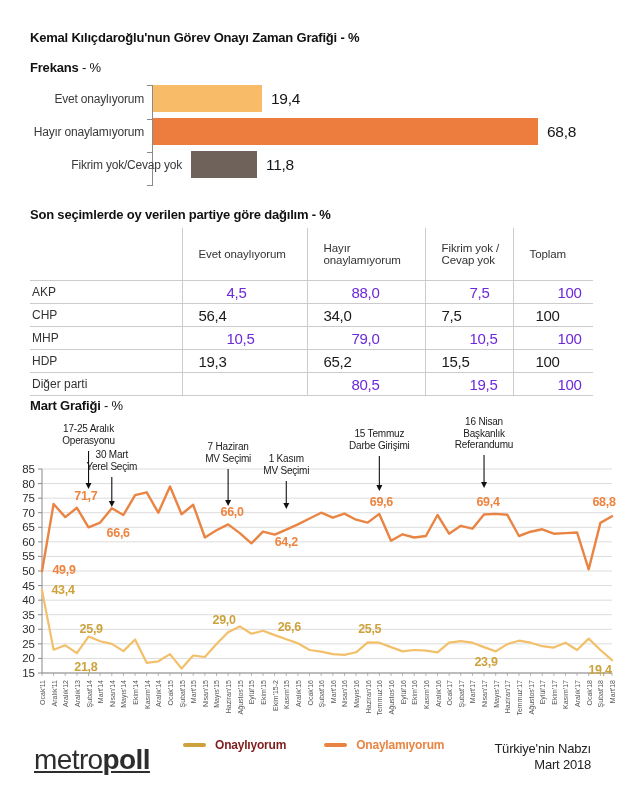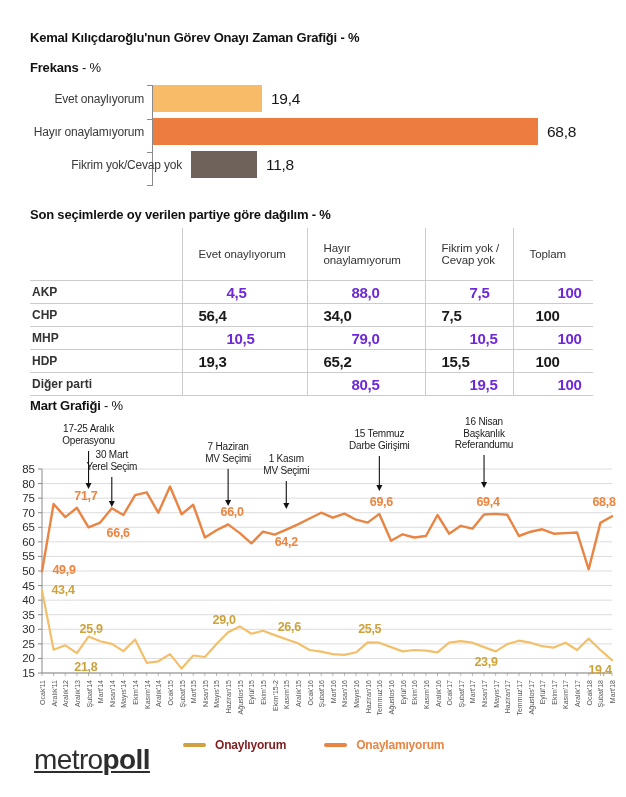--- a/index.html
+++ b/index.html
@@ -10,21 +10,21 @@
   
   #bar-chart{position:absolute;left:30px;top:83px;width:566px;height:110px;}
   .bar-row{position:absolute;left:0;height:27px;display:flex;align-items:center;width:100%;}
   .bar-label{width:114px;text-align:right;font-size:12px;color:#3a3a3a;letter-spacing:-0.2px;}
   .bar{height:27px;margin-left:9px;}
   .bar-value{margin-left:9px;font-size:15.5px;color:#161616;letter-spacing:-0.3px;}
   .bar-axis{position:absolute;left:122px;top:2px;width:1px;height:101px;background:#8a8a8a;}
   .bar-tick{position:absolute;left:117px;width:5px;height:1px;background:#8a8a8a;}
   
   #vote-table{position:absolute;left:30px;top:228px;border-collapse:collapse;table-layout:fixed;}
-  #vote-table th,#vote-table td{border-right:1px solid #ccc;padding:0 0 0 16px;text-align:left;font-weight:bold;}
+  #vote-table th,#vote-table td{border-right:1px solid #ccc;padding:0 0 0 16px;text-align:left;}
   #vote-table th:last-child,#vote-table td:last-child{border-right:none;}
   #vote-table thead th{height:52px;vertical-align:middle;font-weight:normal;font-size:11.5px;
     color:#333;border-bottom:1px solid #ccc;letter-spacing:-0.1px;}
   #vote-table tbody td{height:22px;border-bottom:1px solid #ccc;}
   #vote-table td.party{font-size:12px;color:#333;padding-left:2px;}
   #vote-table td.val{font-size:15px;color:#1a1a1a;letter-spacing:-0.3px;}
   #vote-table tr.hl td.val{color:#6d28d9;padding-left:44px;}
   #vote-table td.toplam{padding-left:22px;}
   
   #time-chart{position:absolute;left:20px;top:413px;}
@@ -340,14 +340,18 @@
         <div class="legend-label" style="color: #7f1d1d;">Onaylıyorum</div>
       </div>
       <div class="legend-item">
         <div class="legend-swatch" style="background: rgb(233, 132, 67);"></div>
         <div class="legend-label" style="color: rgb(233, 132, 67);">Onaylamıyorum</div>
       </div>
     </div>
 
   <div id="logo"><span>metro</span><span class="bold">poll</span></div>
 
+  <div id="source">
+    <div>Türkiye'nin Nabzı</div>
+    <div>Mart 2018</div>
+  </div>
 
 </div>
 
 </body></html>

